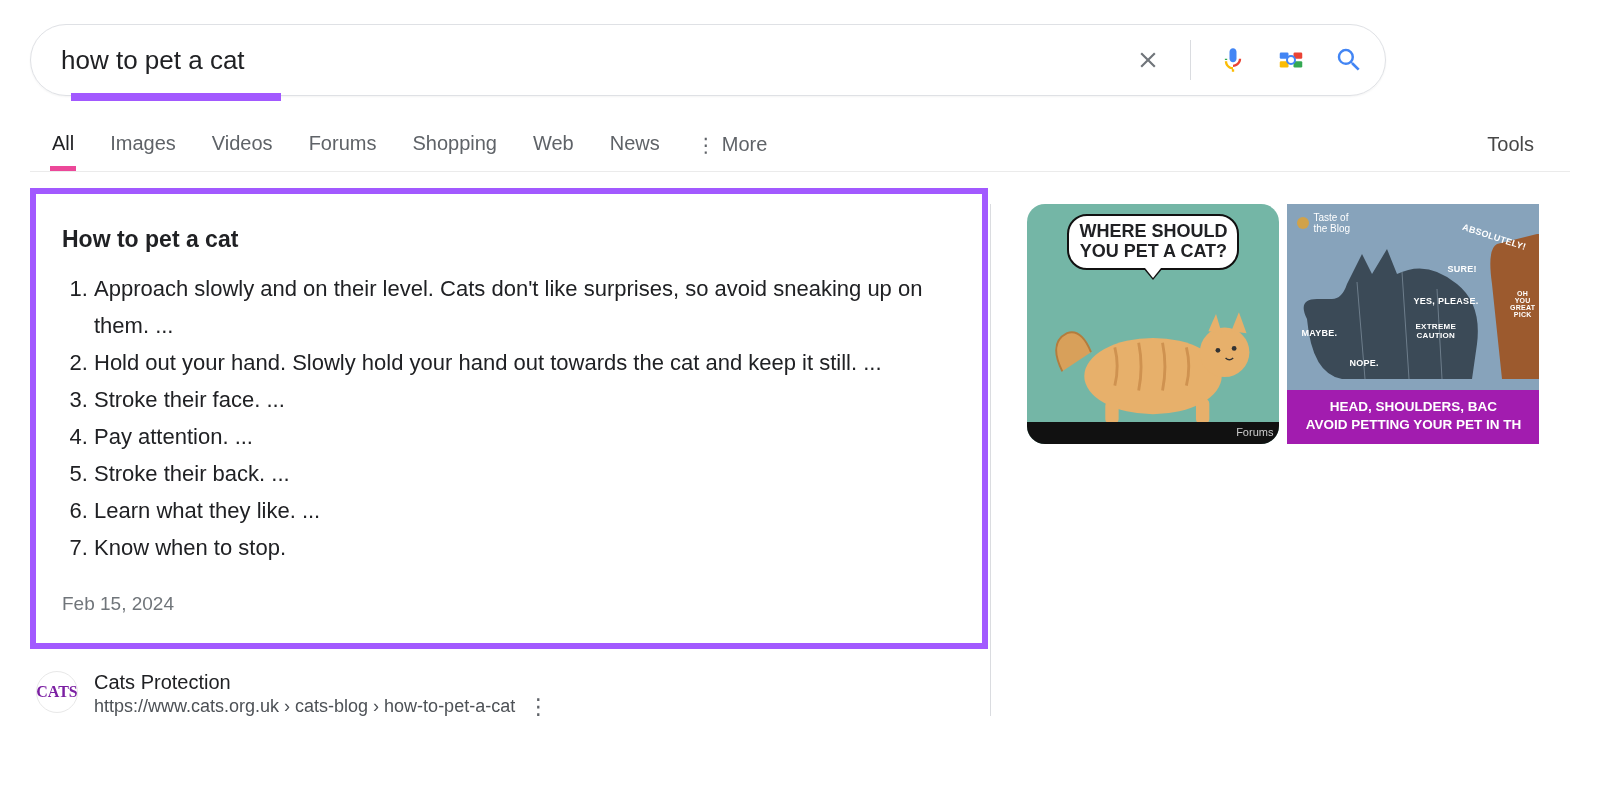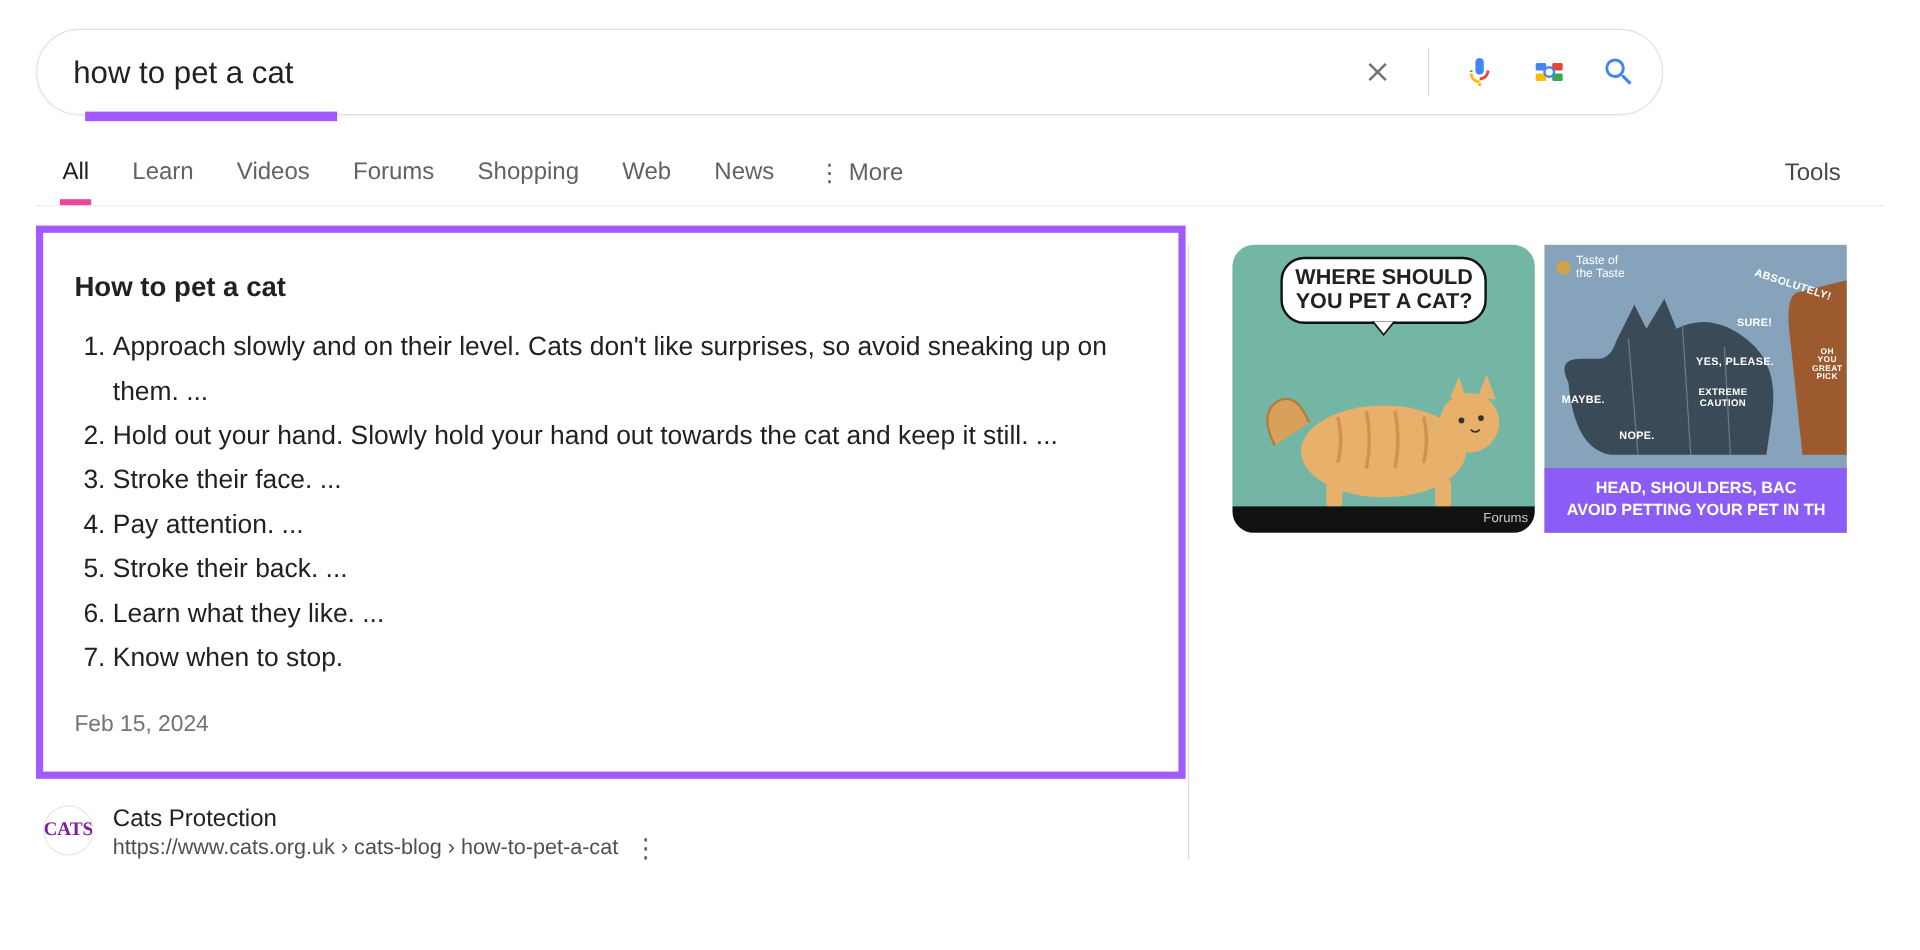--- a/index.html
+++ b/index.html
@@ -210,21 +210,21 @@
   
   .img2 { background:#87a3bb; }
   .brand {
     position:absolute; top:8px; left:10px;
     color:#fff; font-size:10px; line-height:1.1;
     display:flex; align-items:center; gap:4px;
   }
   .paw { width:12px; height:12px; background:#d1a24a; border-radius:50%; display:inline-block; }
   .img2-footer {
     position:absolute; bottom:0; left:0; right:0;
-    background:#8b5cf6;
+    background:#a21caf;
     color:#fff;
     font-weight:700;
     font-size:13.5px;
     text-align:center;
     padding:8px 4px 10px 4px;
     line-height:1.35;
   }
   .label-chip {
     position:absolute;
     color:#fff;
@@ -269,21 +269,21 @@
             <path fill="#4285f4" d="M15.5 14h-.79l-.28-.27A6.471 6.471 0 0 0 16 9.5 6.5 6.5 0 1 0 9.5 16c1.61 0 3.09-.59 4.23-1.57l.27.28v.79l5 4.99L20.49 19l-4.99-5zm-6 0C7.01 14 5 11.99 5 9.5S7.01 5 9.5 5 14 7.01 14 9.5 11.99 14 9.5 14z"></path>
           </svg>
       </div>
     </div>
     <div class="search-underline"></div>
   </div>
 
   <div class="tabs-row">
     <div class="tabs">
       <div class="tab active">All</div>
-      <div class="tab">Learn</div>
+      <div class="tab">Images</div>
       <div class="tab">Videos</div>
       <div class="tab">Forums</div>
       <div class="tab">Shopping</div>
       <div class="tab">Web</div>
       <div class="tab">News</div>
       <div class="tab more-tab">
         <span class="more-dots">⋮</span>
         <span>More</span>
       </div>
     </div>
@@ -355,21 +355,21 @@
             </svg>
           </div>
           <div class="daily-strip">Forums</div>
         </div>
 
         <div class="img-card img2 second">
           <div class="brand">
             <span class="paw"></span>
             <span>
               <span>Taste of</span><br>
-              <span>the Taste</span>
+              <span>the Blog</span>
             </span>
           </div>
           <svg viewBox="0 0 252 200" width="252" height="200" style="position:absolute;top:0;left:0;">
 
             <path d="M250 30 L210 40 Q200 45 205 80 L215 175 L252 175 L252 30 Z" fill="#9c5a2e"></path>
 
             <path d="M20 115 Q10 95 30 95 L45 95 Q55 95 60 80 L75 50 L85 70 L100 45 L110 70
                      Q140 55 170 80 Q195 100 190 140 L185 175 L55 175 Q25 170 20 115 Z" fill="#3b4a57"></path>
 
             <line x1="70" y1="78" x2="78" y2="175" stroke="#6d7d8b" stroke-width="1"></line>

